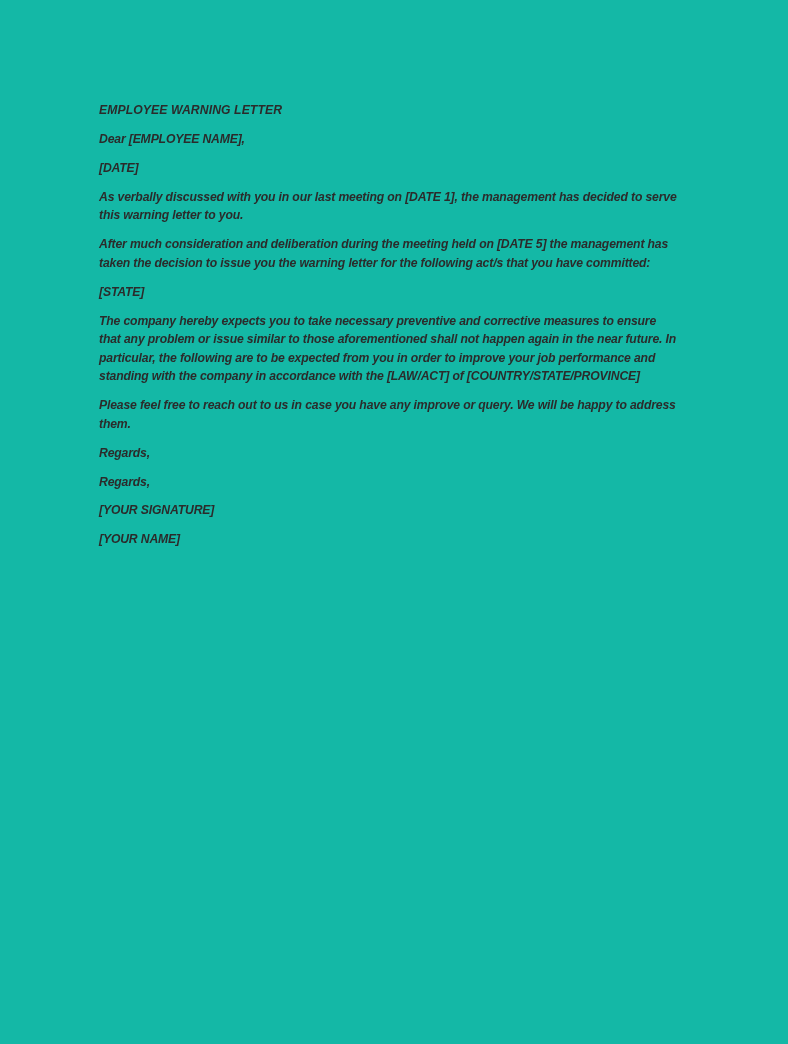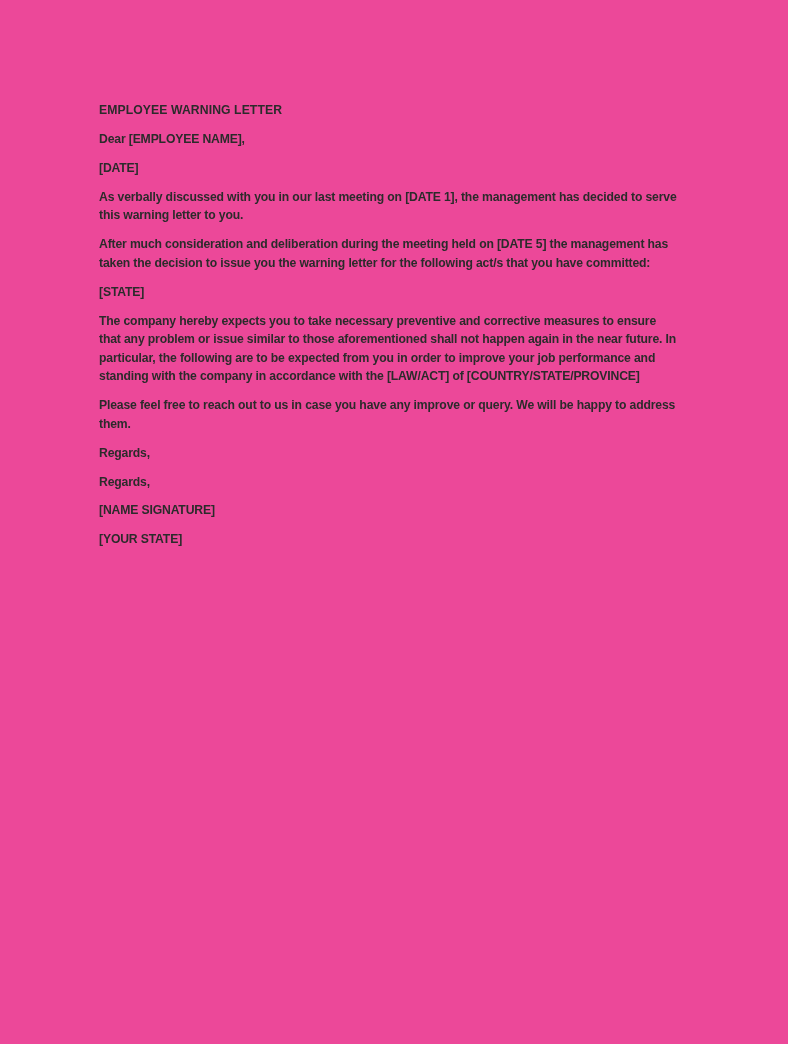--- a/index.html
+++ b/index.html
@@ -4,23 +4,24 @@
 <style>
   html, body {
     margin: 0;
     padding: 0;
     background: #ffffff;
   }
   .page {
     position: relative;
     width: 788px;
     height: 1044px;
-    background: #ec4899;
+    background: #14b8a6;
     overflow: hidden;
     box-sizing: border-box;
+    font-style: italic;
   }
   .content {
     position: absolute;
     left: 99px;
     top: 101px;
     width: 579px;
   }
   .doc-text {
     font-family: "Liberation Sans", "DejaVu Sans", sans-serif;
     font-size: 12.2px;
@@ -61,18 +62,18 @@
 
     <p class="block">The company hereby expects you to take necessary preventive and corrective measures to ensure that any problem or issue similar to those aforementioned shall not happen again in the near future. In particular, the following are to be expected from you in order to improve your job performance and standing with the company in accordance with the [LAW/ACT] of [COUNTRY/STATE/PROVINCE]</p>
 
 
     <p class="block">Please feel free to reach out to us in case you have any improve or query. We will be happy to address them.</p>
 
     <p class="block">Regards,</p>
 
     <p class="block">Regards,</p>
 
-    <p class="block">[NAME SIGNATURE]</p>
+    <p class="block">[YOUR SIGNATURE]</p>
 
-    <p class="block">[YOUR STATE]</p>
+    <p class="block">[YOUR NAME]</p>
 
   </div>
 </div>
 
 </body></html>

